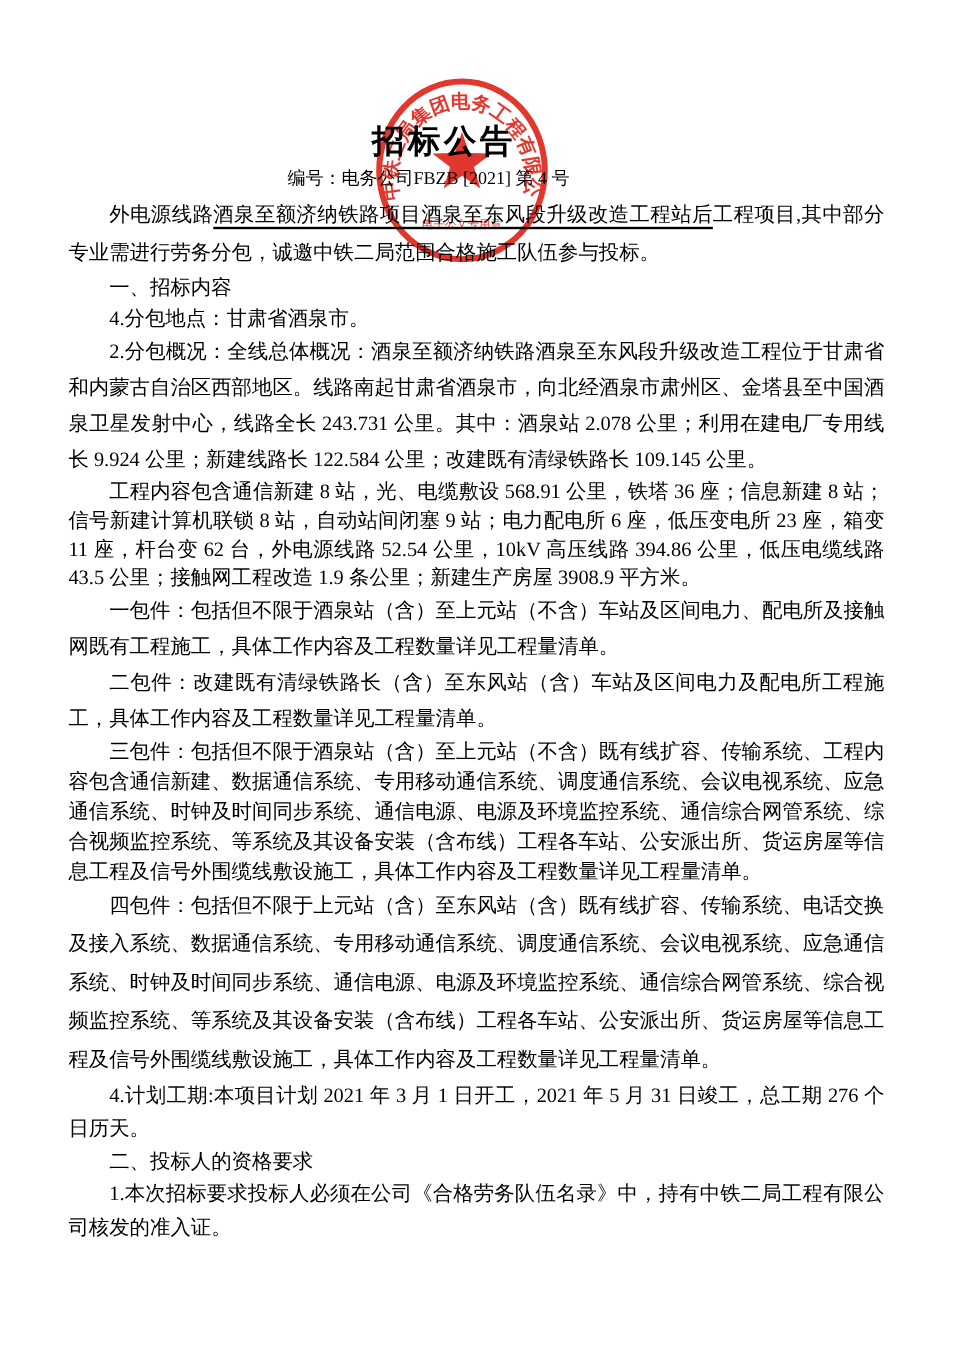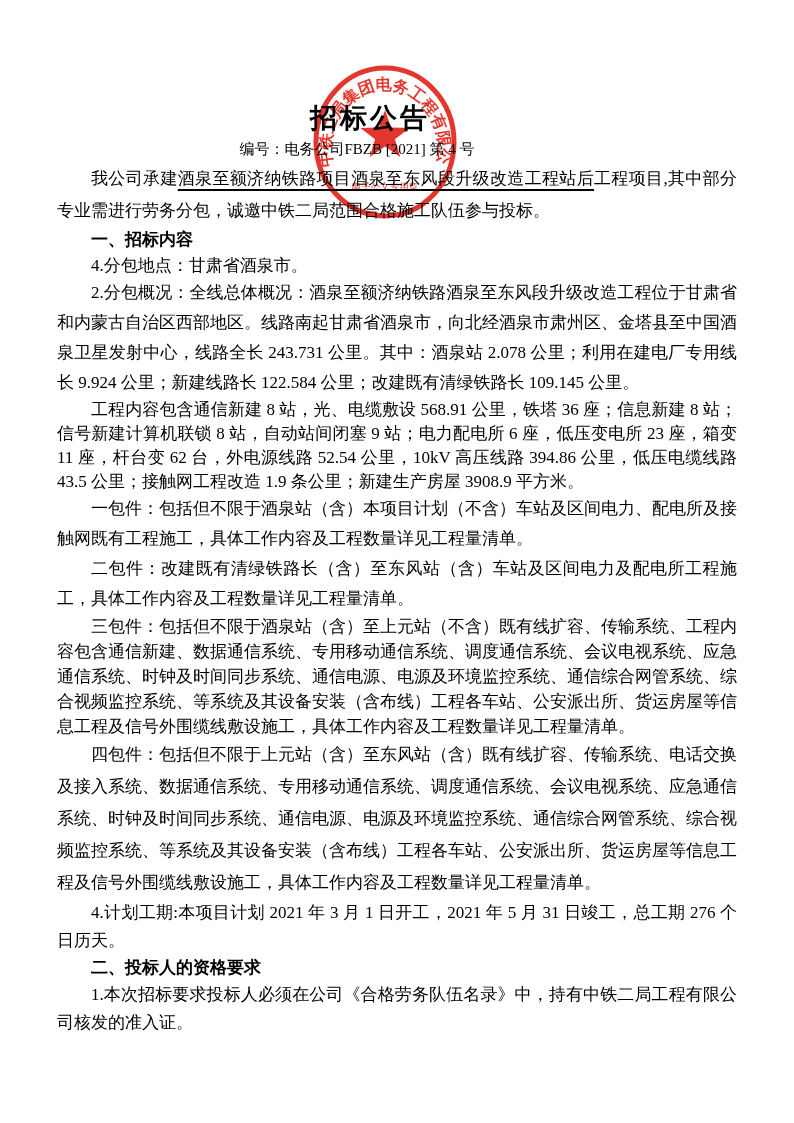--- a/index.html
+++ b/index.html
@@ -41,21 +41,21 @@
     text-align: justify;
     text-indent: 2em;
   }
   .lh30 { line-height: 30px; }
   .lh28 { line-height: 28px; }
   .lh25 { line-height: 25px; }
   .lh24 { line-height: 24px; }
   .lh22 { line-height: 22px; }
   .mt3 { margin-top: 3px; }
   .heading {
-    font-weight: bold;
+    font-weight: normal;
     font-size: 17px;
     line-height: 26px;
     text-indent: 2em;
   }
   .scope-label { text-indent: 1.2em; }
   .u {
     text-decoration: underline;
     text-decoration-thickness: 2px;
     text-underline-offset: 5px;
   }
@@ -72,32 +72,32 @@
 </head>
 <body>
 
 <div class="page">
   <div class="content">
 
     <h1 class="doc-title">招标公告</h1>
 
     <div class="doc-number">编号：电务公司FBZB [2021] 第 4 号</div>
 
-    <p class="para mt3"><span>我公司承建</span><span class="u">酒泉至额济纳铁路项目酒泉至东风段升级改造工程站后</span><span>工程项目,其中部分专业需进行劳务分包，诚邀中铁二局范围合格施工队伍参与投标。</span></p>
+    <p class="para mt3"><span>外电源线路</span><span class="u">酒泉至额济纳铁路项目酒泉至东风段升级改造工程站后</span><span>工程项目,其中部分专业需进行劳务分包，诚邀中铁二局范围合格施工队伍参与投标。</span></p>
 
     <h2 class="heading">一、招标内容</h2>
 
     <p class="para lh25">4.分包地点：甘肃省酒泉市。</p>
 
     <p class="para lh30">2.分包概况：全线总体概况：酒泉至额济纳铁路酒泉至东风段升级改造工程位于甘肃省和内蒙古自治区西部地区。线路南起甘肃省酒泉市，向北经酒泉市肃州区、金塔县至中国酒泉卫星发射中心，线路全长 243.731 公里。其中：酒泉站 2.078 公里；利用在建电厂专用线长 9.924 公里；新建线路长 122.584 公里；改建既有清绿铁路长 109.145 公里。</p>
 
     <p class="para lh24">工程内容包含通信新建 8 站，光、电缆敷设 568.91 公里，铁塔 36 座；信息新建 8 站；信号新建计算机联锁 8 站，自动站间闭塞 9 站；电力配电所 6 座，低压变电所 23 座，箱变 11 座，杆台变 62 台，外电源线路 52.54 公里，10kV 高压线路 394.86 公里，低压电缆线路 43.5 公里；接触网工程改造 1.9 条公里；新建生产房屋 3908.9 平方米。</p>
 
 
-    <p class="para lh30">一包件：包括但不限于酒泉站（含）本项目计划（不含）车站及区间电力、配电所及接触网既有工程施工，具体工作内容及工程数量详见工程量清单。</p>
+    <p class="para lh30">一包件：包括但不限于酒泉站（含）至上元站（不含）车站及区间电力、配电所及接触网既有工程施工，具体工作内容及工程数量详见工程量清单。</p>
 
     <p class="para lh30">二包件：改建既有清绿铁路长（含）至东风站（含）车站及区间电力及配电所工程施工，具体工作内容及工程数量详见工程量清单。</p>
 
     <p class="para lh25">三包件：包括但不限于酒泉站（含）至上元站（不含）既有线扩容、传输系统、工程内容包含通信新建、数据通信系统、专用移动通信系统、调度通信系统、会议电视系统、应急通信系统、时钟及时间同步系统、通信电源、电源及环境监控系统、通信综合网管系统、综合视频监控系统、等系统及其设备安装（含布线）工程各车站、公安派出所、货运房屋等信息工程及信号外围缆线敷设施工，具体工作内容及工程数量详见工程量清单。</p>
 
     <p class="para">四包件：包括但不限于上元站（含）至东风站（含）既有线扩容、传输系统、电话交换及接入系统、数据通信系统、专用移动通信系统、调度通信系统、会议电视系统、应急通信系统、时钟及时间同步系统、通信电源、电源及环境监控系统、通信综合网管系统、综合视频监控系统、等系统及其设备安装（含布线）工程各车站、公安派出所、货运房屋等信息工程及信号外围缆线敷设施工，具体工作内容及工程数量详见工程量清单。</p>
 
     <p class="para lh28">4.计划工期:本项目计划 2021 年 3 月 1 日开工，2021 年 5 月 31 日竣工，总工期 276 个日历天。</p>
 
     <h2 class="heading lh28">二、投标人的资格要求</h2>

